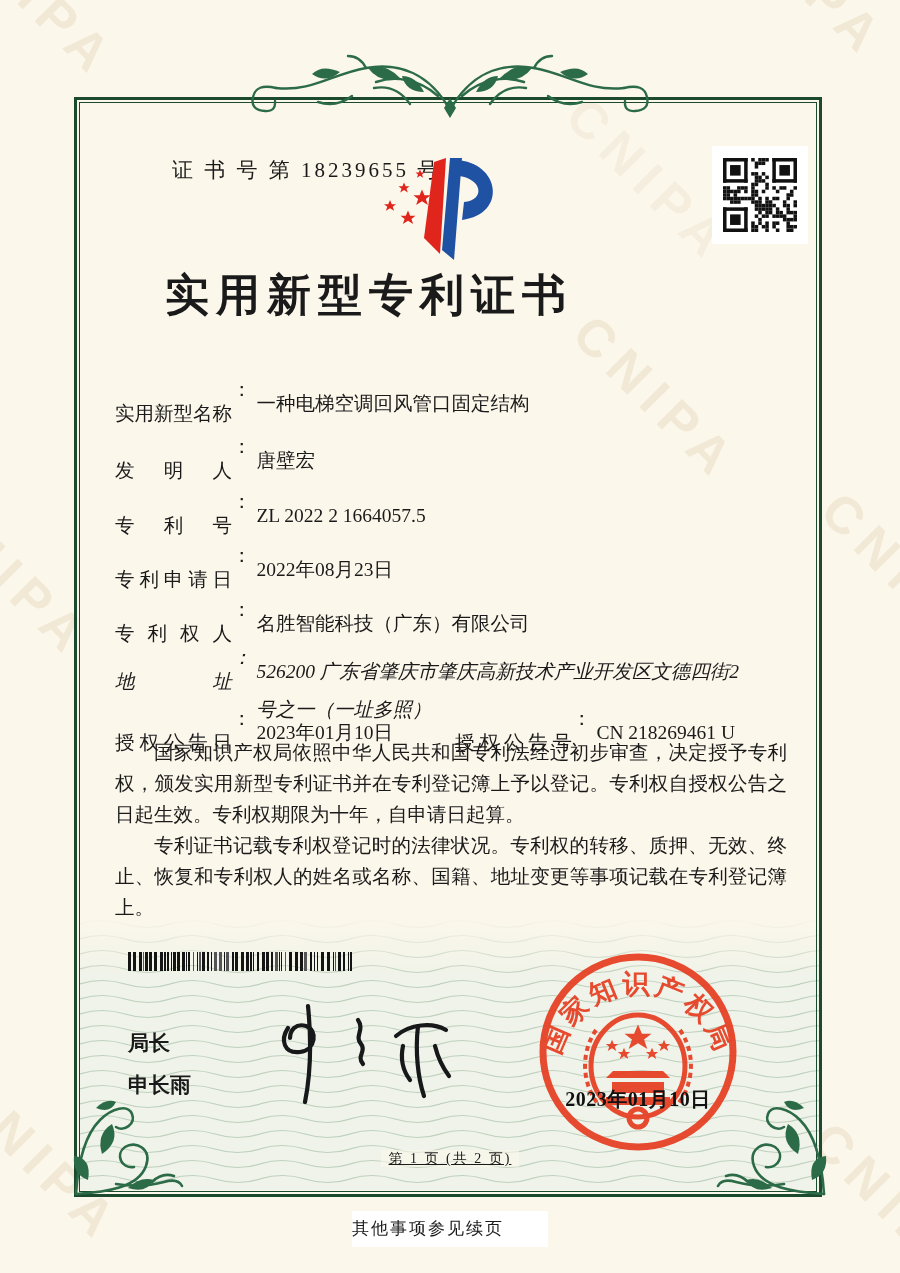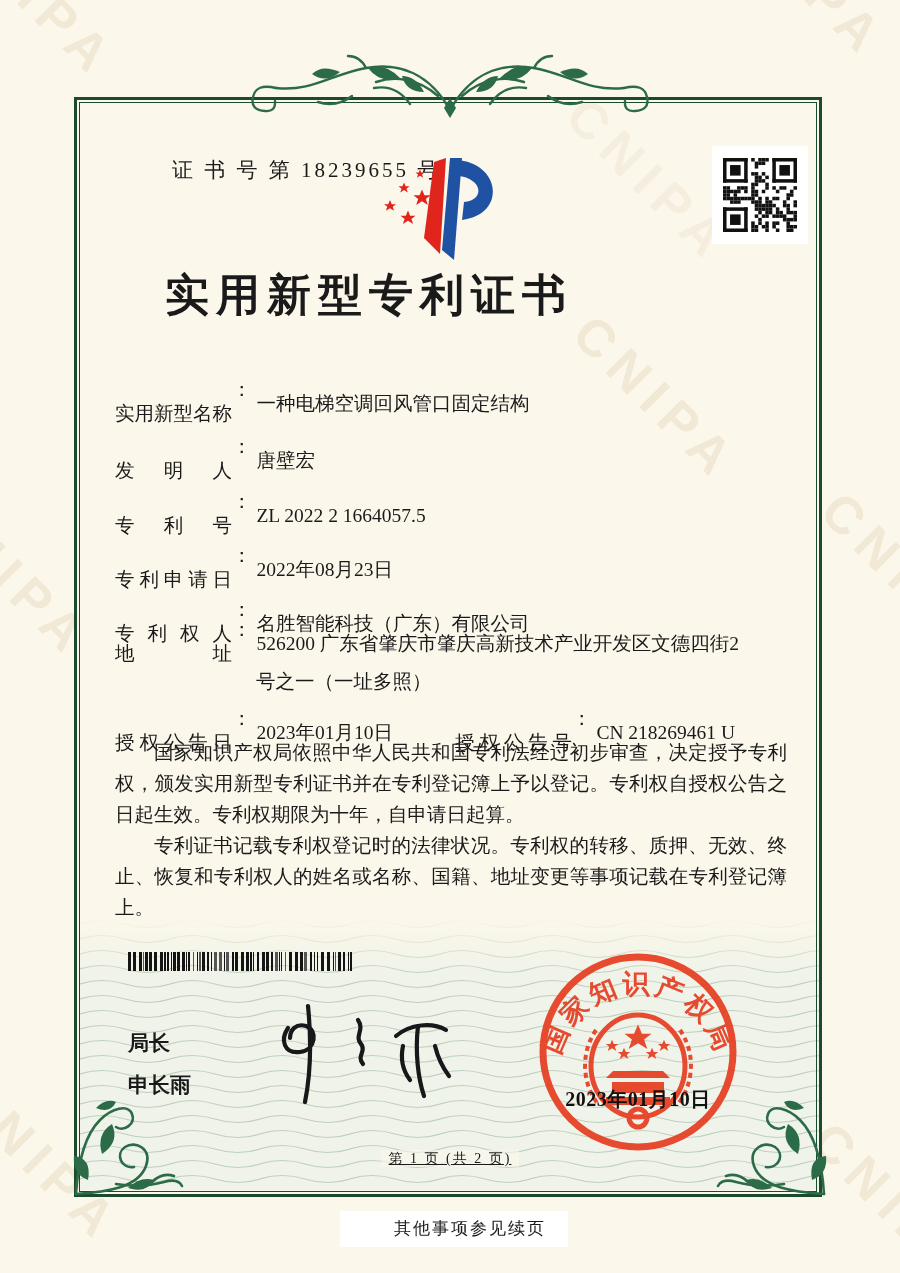--- a/index.html
+++ b/index.html
@@ -56,23 +56,23 @@
   .officer{position:absolute;left:128px;top:1022px;z-index:4;
     font-family:Liberation Serif, serif;
     font-size:21px;font-weight:600;line-height:42px;}
   .signature{position:absolute;left:262px;top:998px;z-index:4;}
   .seal{position:absolute;left:536px;top:946px;z-index:4;}
   .seal-date{position:absolute;left:538px;top:1086px;width:200px;text-align:center;
     font-size:20px;font-weight:600;color:#111;z-index:5;letter-spacing:0.5px;}
   .pagination{position:absolute;left:0;top:1150px;width:900px;text-align:center;
     font-size:14px;z-index:4;letter-spacing:2px;text-decoration:underline;}
   .pagination span{background:rgba(252,247,235,.55);padding:1px 8px;}
-  .foot-note{position:absolute;left:340px;top:1211px;width:196px;height:36px;
-    background:#fff;text-align:center;line-height:36px;font-size:17px;
-    letter-spacing:2px;z-index:4;padding-left:32px;}
+  .foot-note{position:absolute;left:352px;top:1211px;width:196px;height:36px;
+    background:#fff;line-height:36px;font-size:17px;
+    letter-spacing:2px;z-index:4;}
 </style>
 </head>
 <body>
 
 <div class="wm" style="left:-70px;top:-35px;">CNIPA</div>
 <div class="wm" style="left:700px;top:-55px;">CNIPA</div>
 <div class="wm" style="left:545px;top:150px;opacity:.55;">CNIPA</div>
 <div class="wm" style="left:552px;top:368px;">CNIPA</div>
 <div class="wm" style="left:-95px;top:545px;">CNIPA</div>
 <div class="wm" style="left:800px;top:545px;">CNIPA</div>
@@ -329,21 +329,21 @@
   <span class="fv">ZL 2022 2 1664057.5</span>
 </div>
 <div class="row" style="top:542px;">
   <span class="fl">专利申请日</span><span class="fc">：</span>
   <span class="fv">2022年08月23日</span>
 </div>
 <div class="row" style="top:596px;">
   <span class="fl">专利权人</span><span class="fc">：</span>
   <span class="fv">名胜智能科技（广东）有限公司</span>
 </div>
-<div class="row" style="top:616px;">
+<div class="row" style="top:644px;font-style:italic;">
   <span class="fl">地址</span><span class="fc">：</span>
   <span class="fv">526200 广东省肇庆市肇庆高新技术产业开发区文德四街2</span>
   <div class="addr2">号之一（一址多照）</div>
 </div>
 <div class="row" style="top:705px;">
   <span class="fl">授权公告日</span><span class="fc">：</span>
   <span class="fv">2023年01月10日</span>
   <span class="pair2">
     <span class="fl">授权公告号</span><span class="fc">：</span>
     <span class="fv">CN 218269461 U</span>

